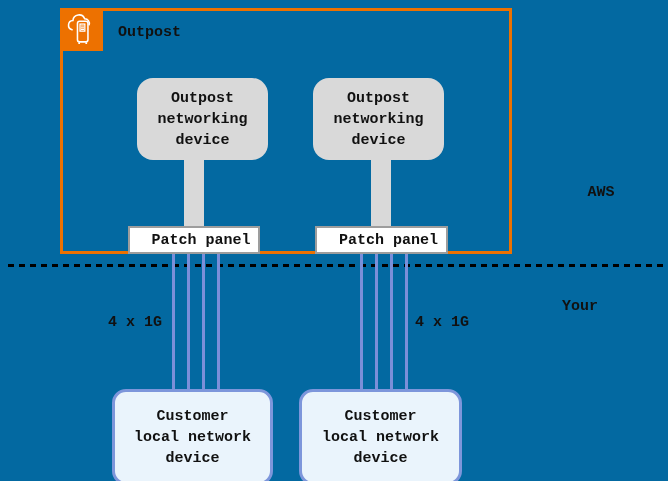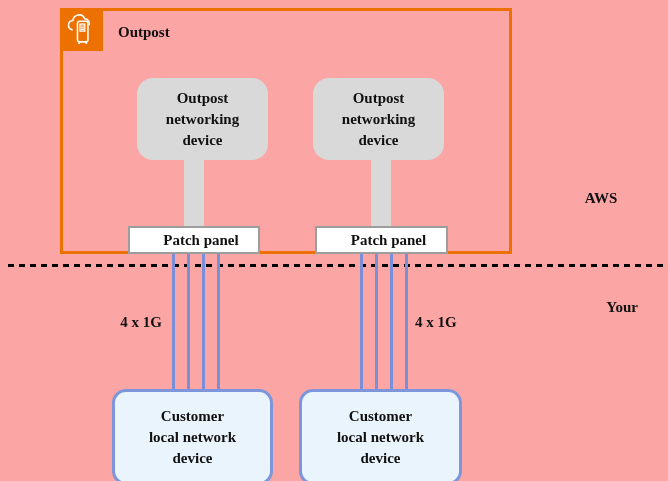--- a/index.html
+++ b/index.html
@@ -1,18 +1,18 @@
 <!DOCTYPE html>
 <html><head>
 <meta charset="utf-8">
 <style>
   html,body { margin:0; padding:0; background:#ffffff; }
   .canvas {
-    position:relative; width:668px; height:481px; background:#fca5a5;
-    font-family:Liberation Serif, serif; color:#111111; overflow:hidden;
+    position:relative; width:668px; height:481px; background:#0369a1;
+    font-family:Liberation Mono, monospace; color:#111111; overflow:hidden;
   }
   .canvas * { box-sizing:border-box; }
 
   
   .outpost-box {
     position:absolute; left:60px; top:8px; width:452px; height:246px;
     border:3px solid #ED7100; background:transparent; z-index:0;
   }
   .outpost-icon {
     position:absolute; left:60px; top:8px; width:43px; height:43px;
@@ -57,22 +57,22 @@
 
   
   .cable { position:absolute; top:254px; width:3px; height:135px; background:#7B8FD9; z-index:2; }
   .c1 { left:172px; } .c2 { left:187px; } .c3 { left:202px; } .c4 { left:217px; }
   .c5 { left:360px; } .c6 { left:375px; } .c7 { left:390px; } .c8 { left:405px; }
 
   
   .lbl { position:absolute; font-size:15px; font-weight:bold; z-index:2; }
   .cable-lbl-left  { left:100px; top:314px; width:62px; text-align:right; }
   .cable-lbl-right { left:415px; top:314px; width:62px; text-align:left; }
-  .aws-lbl { left:570px; top:190px; width:62px; text-align:center; }
-  .your-net-lbl { left:562px; top:296px; width:76px; text-align:right; line-height:22px; }
+  .aws-lbl { left:570px; top:184px; width:62px; text-align:center; }
+  .your-net-lbl { left:562px; top:296px; width:76px; text-align:left; line-height:22px; }
   .your-net-lbl span { display:block; }
 
   
   .customer-box {
     position:absolute; top:389px; height:96px;
     background:#EAF4FC; border:3px solid #7D96DB; border-radius:14px; z-index:3;
     display:flex; flex-direction:column; align-items:center; justify-content:center;
     font-size:15px; font-weight:bold; line-height:21px; text-align:left;
   }
   .pos-cd1 { left:112px; width:161px; }

